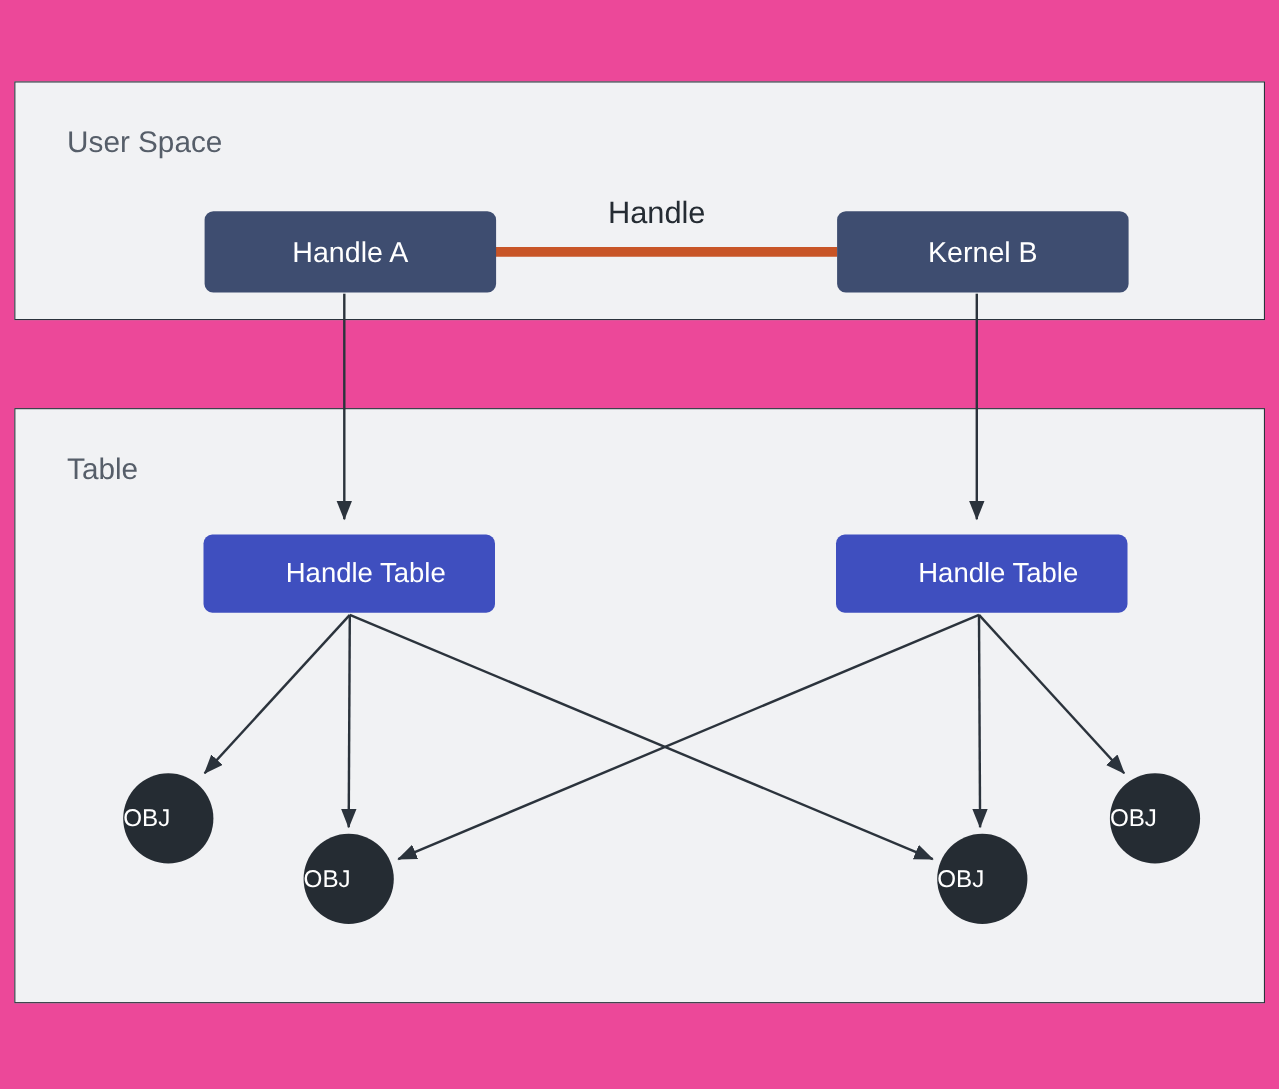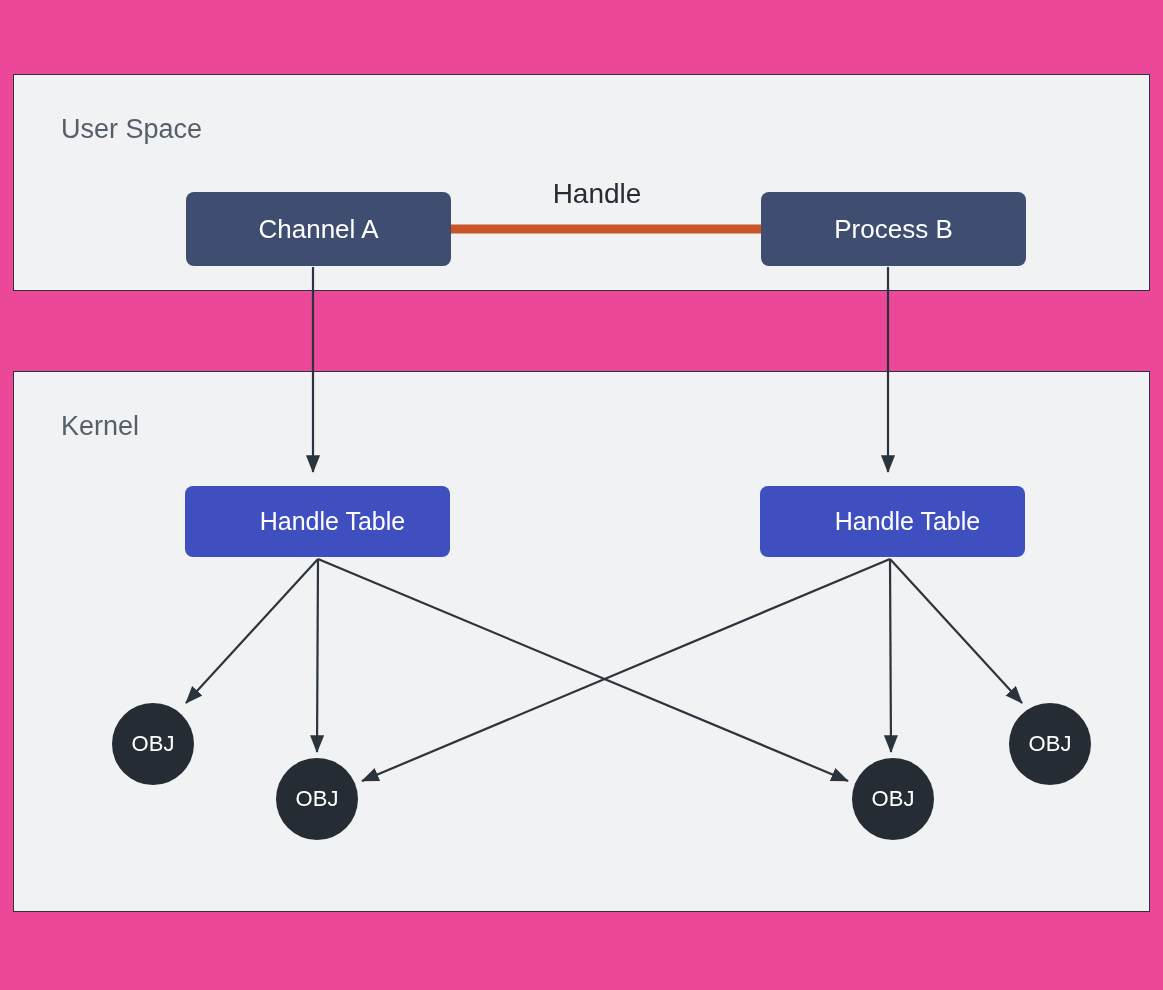--- a/index.html
+++ b/index.html
@@ -82,21 +82,21 @@
 
   .obj {
     position: absolute;
     width: 82px;
     height: 82px;
     border-radius: 50%;
     background: #252c33;
     color: #ffffff;
     display: flex;
     align-items: center;
-    justify-content: center;
+    justify-content: flex-start;
     font-size: 22px;
     box-sizing: border-box;
   }
   #obj-1 { left: 112px; top: 703px; }
   #obj-2 { left: 276px; top: 758px; }
   #obj-3 { left: 852px; top: 758px; }
   #obj-4 { left: 1009px; top: 703px; }
 
   #channel-label {
     position: absolute;
@@ -132,21 +132,21 @@
 </head>
 <body>
 
 <div id="stage">
 
   <div class="panel" id="panel-user">
     <div class="panel-label" id="label-user">User Space</div>
   </div>
 
   <div class="panel" id="panel-kernel">
-    <div class="panel-label" id="label-kernel">Kernel</div>
+    <div class="panel-label" id="label-kernel">Table</div>
   </div>
 
   <svg class="overlay" viewBox="0 0 1163 990">
     <defs>
       <marker id="arrowhead" markerWidth="9" markerHeight="9" refX="7.6" refY="3.2" orient="auto" markerUnits="strokeWidth">
         <path d="M0,0 L8,3.2 L0,6.4 z" fill="#2b333c"></path>
       </marker>
     </defs>
 
     <line class="channel-line" x1="450" y1="229" x2="761" y2="229"></line>
@@ -164,24 +164,24 @@
     <line class="arrow-line" x1="890" y1="559" x2="362" y2="781" marker-end="url(#arrowhead)"></line>
 
     <line class="arrow-line" x1="890" y1="559" x2="891" y2="752" marker-end="url(#arrowhead)"></line>
 
     <line class="arrow-line" x1="890" y1="559" x2="1022" y2="703" marker-end="url(#arrowhead)"></line>
   </svg>
 
   <div id="channel-label">Handle</div>
 
   <div class="box box-process" id="process-a">
-    <span>Channel A</span>
+    <span>Handle A</span>
   </div>
   <div class="box box-process" id="process-b">
-    <span>Process B</span>
+    <span>Kernel B</span>
   </div>
 
   <div class="box box-handle" id="handle-a">
     <span>Handle Table</span>
   </div>
   <div class="box box-handle" id="handle-b">
     <span>Handle Table</span>
   </div>
 
   <div class="obj" id="obj-1">

